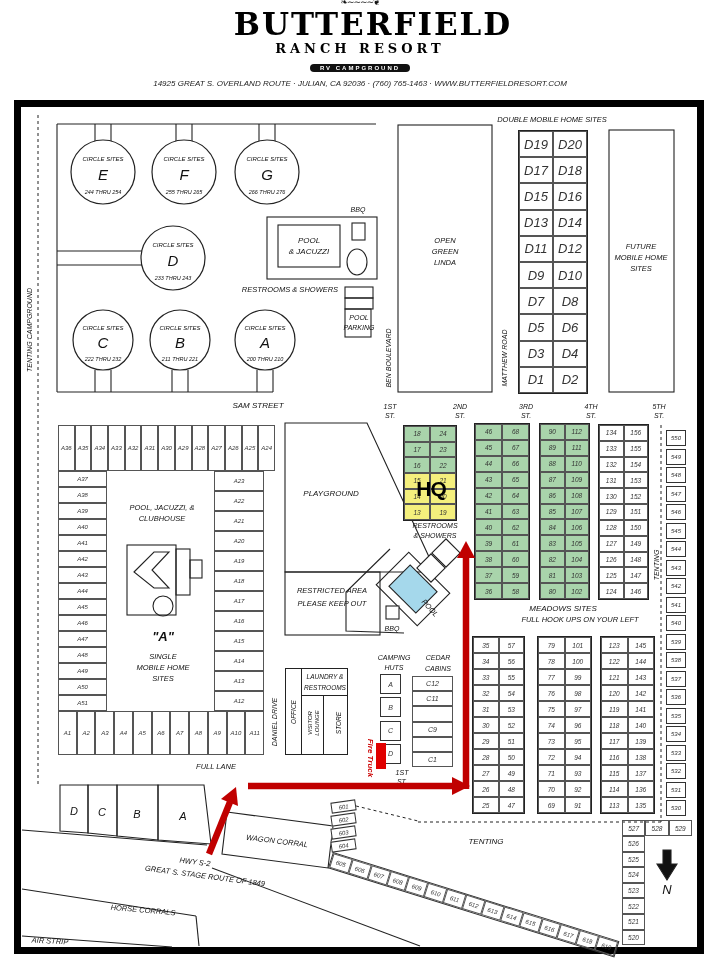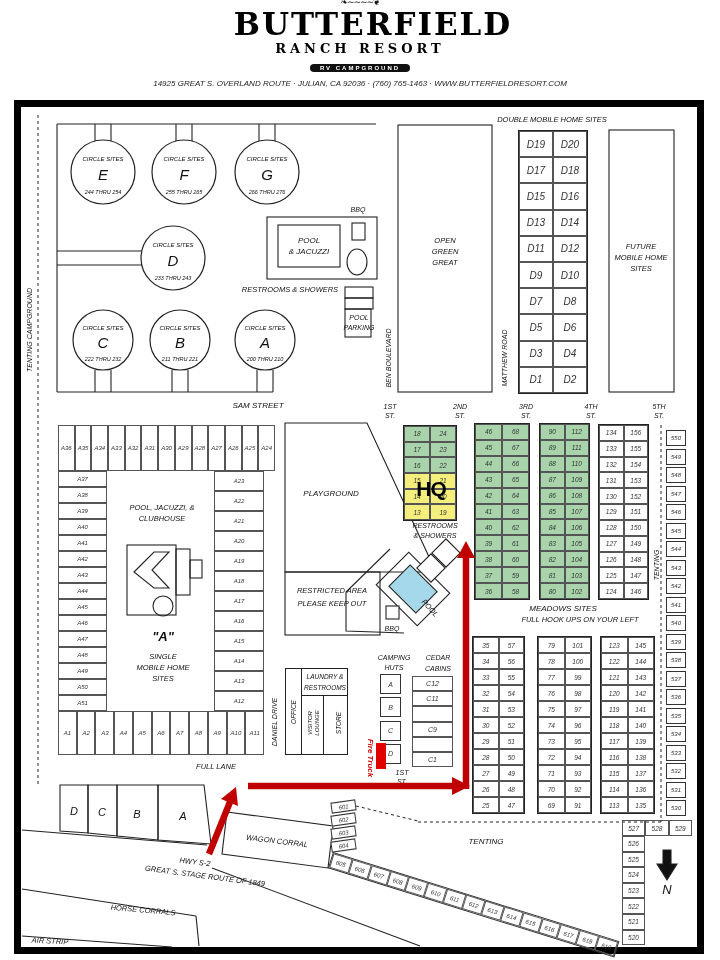--- a/index.html
+++ b/index.html
@@ -164,21 +164,21 @@
       <text x="265" y="348" font-size="15">A</text>
       <text x="265" y="361" font-size="5.5">200 THRU 210</text>
 
       <text x="74" y="815" font-size="11">D</text>
       <text x="102" y="816" font-size="11">C</text>
       <text x="137" y="818" font-size="11">B</text>
       <text x="183" y="820" font-size="11">A</text>
     </g>
   </svg>
 
-  <div class="pairgrid" style="left:518px;top:130px;width:68px;height:262px;grid-auto-rows:1fr;font-size:10px;">
+  <div class="pairgrid" style="left:518px;top:130px;width:68px;height:262px;grid-auto-rows:1fr;font-size:13px;">
       <div class="cell">D19</div>
       <div class="cell">D20</div>
       <div class="cell">D17</div>
       <div class="cell">D18</div>
       <div class="cell">D15</div>
       <div class="cell">D16</div>
       <div class="cell">D13</div>
       <div class="cell">D14</div>
       <div class="cell">D11</div>
       <div class="cell">D12</div>
@@ -501,21 +501,21 @@
         </div>
       </div>
   </div>
 
   <div class="lbl" style="left:552px;top:119px;font-size:7.5px;">DOUBLE MOBILE HOME SITES</div>
   <div class="lbl" style="left:641px;top:246px;font-size:7.5px;">FUTURE</div>
   <div class="lbl" style="left:641px;top:257px;font-size:7.5px;">MOBILE HOME</div>
   <div class="lbl" style="left:641px;top:268px;font-size:7.5px;">SITES</div>
   <div class="lbl" style="left:445px;top:240px;font-size:7.5px;">OPEN</div>
   <div class="lbl" style="left:445px;top:251px;font-size:7.5px;">GREEN</div>
-  <div class="lbl" style="left:445px;top:262px;font-size:7.5px;">GREAT</div>
+  <div class="lbl" style="left:445px;top:262px;font-size:7.5px;">LINDA</div>
   <div class="lbl" style="left:309px;top:240px;font-size:8px;">POOL</div>
   <div class="lbl" style="left:309px;top:251px;font-size:8px;">&amp; JACUZZI</div>
   <div class="lbl" style="left:358px;top:209px;font-size:7px;">BBQ</div>
   <div class="lbl" style="left:290px;top:289px;font-size:7.5px;">RESTROOMS &amp; SHOWERS</div>
   <div class="lbl" style="left:359px;top:317px;font-size:7px;">POOL</div>
   <div class="lbl" style="left:359px;top:327px;font-size:7px;">PARKING</div>
   <div class="rlbl" style="left:388px;top:358px;font-size:7px;">BEN BOULEVARD</div>
   <div class="rlbl" style="left:504px;top:358px;font-size:7px;">MATTHEW ROAD</div>
   <div class="lbl" style="left:258px;top:405px;font-size:8px;">SAM STREET</div>
   <div class="lbl" style="left:331px;top:493px;font-size:8px;">PLAYGROUND</div>

